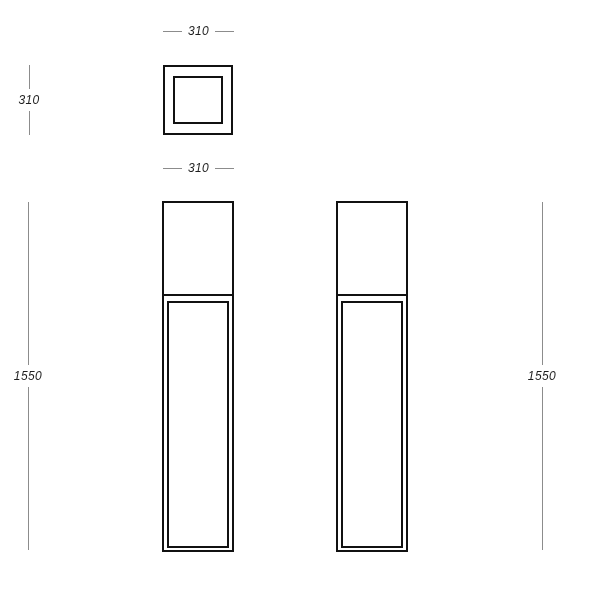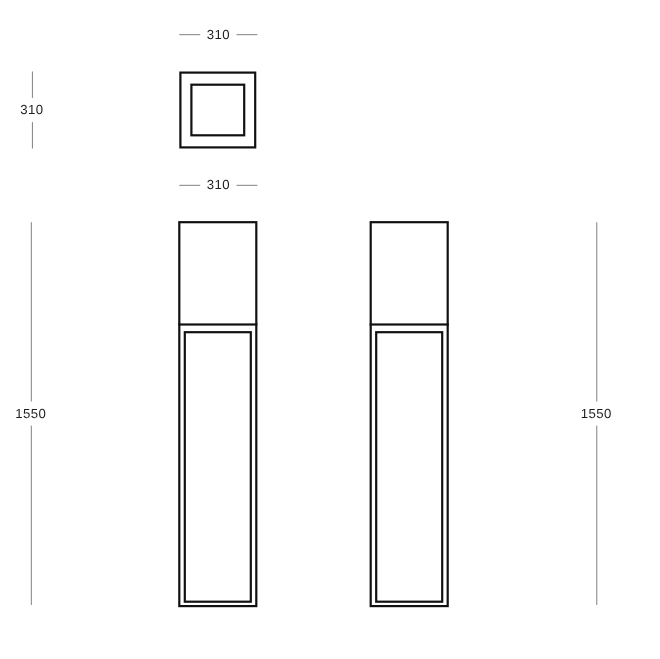--- a/index.html
+++ b/index.html
@@ -7,20 +7,21 @@
     padding: 0;
     background: #ffffff;
   }
   .canvas {
     position: relative;
     width: 600px;
     height: 599px;
     background: #ffffff;
     font-family: "Liberation Sans", sans-serif;
     overflow: hidden;
+    font-style: italic;
   }
   
   .outline-box {
     position: absolute;
     box-sizing: border-box;
     border: 2px solid #111111;
     background: transparent;
   }
   .divider {
     position: absolute;

